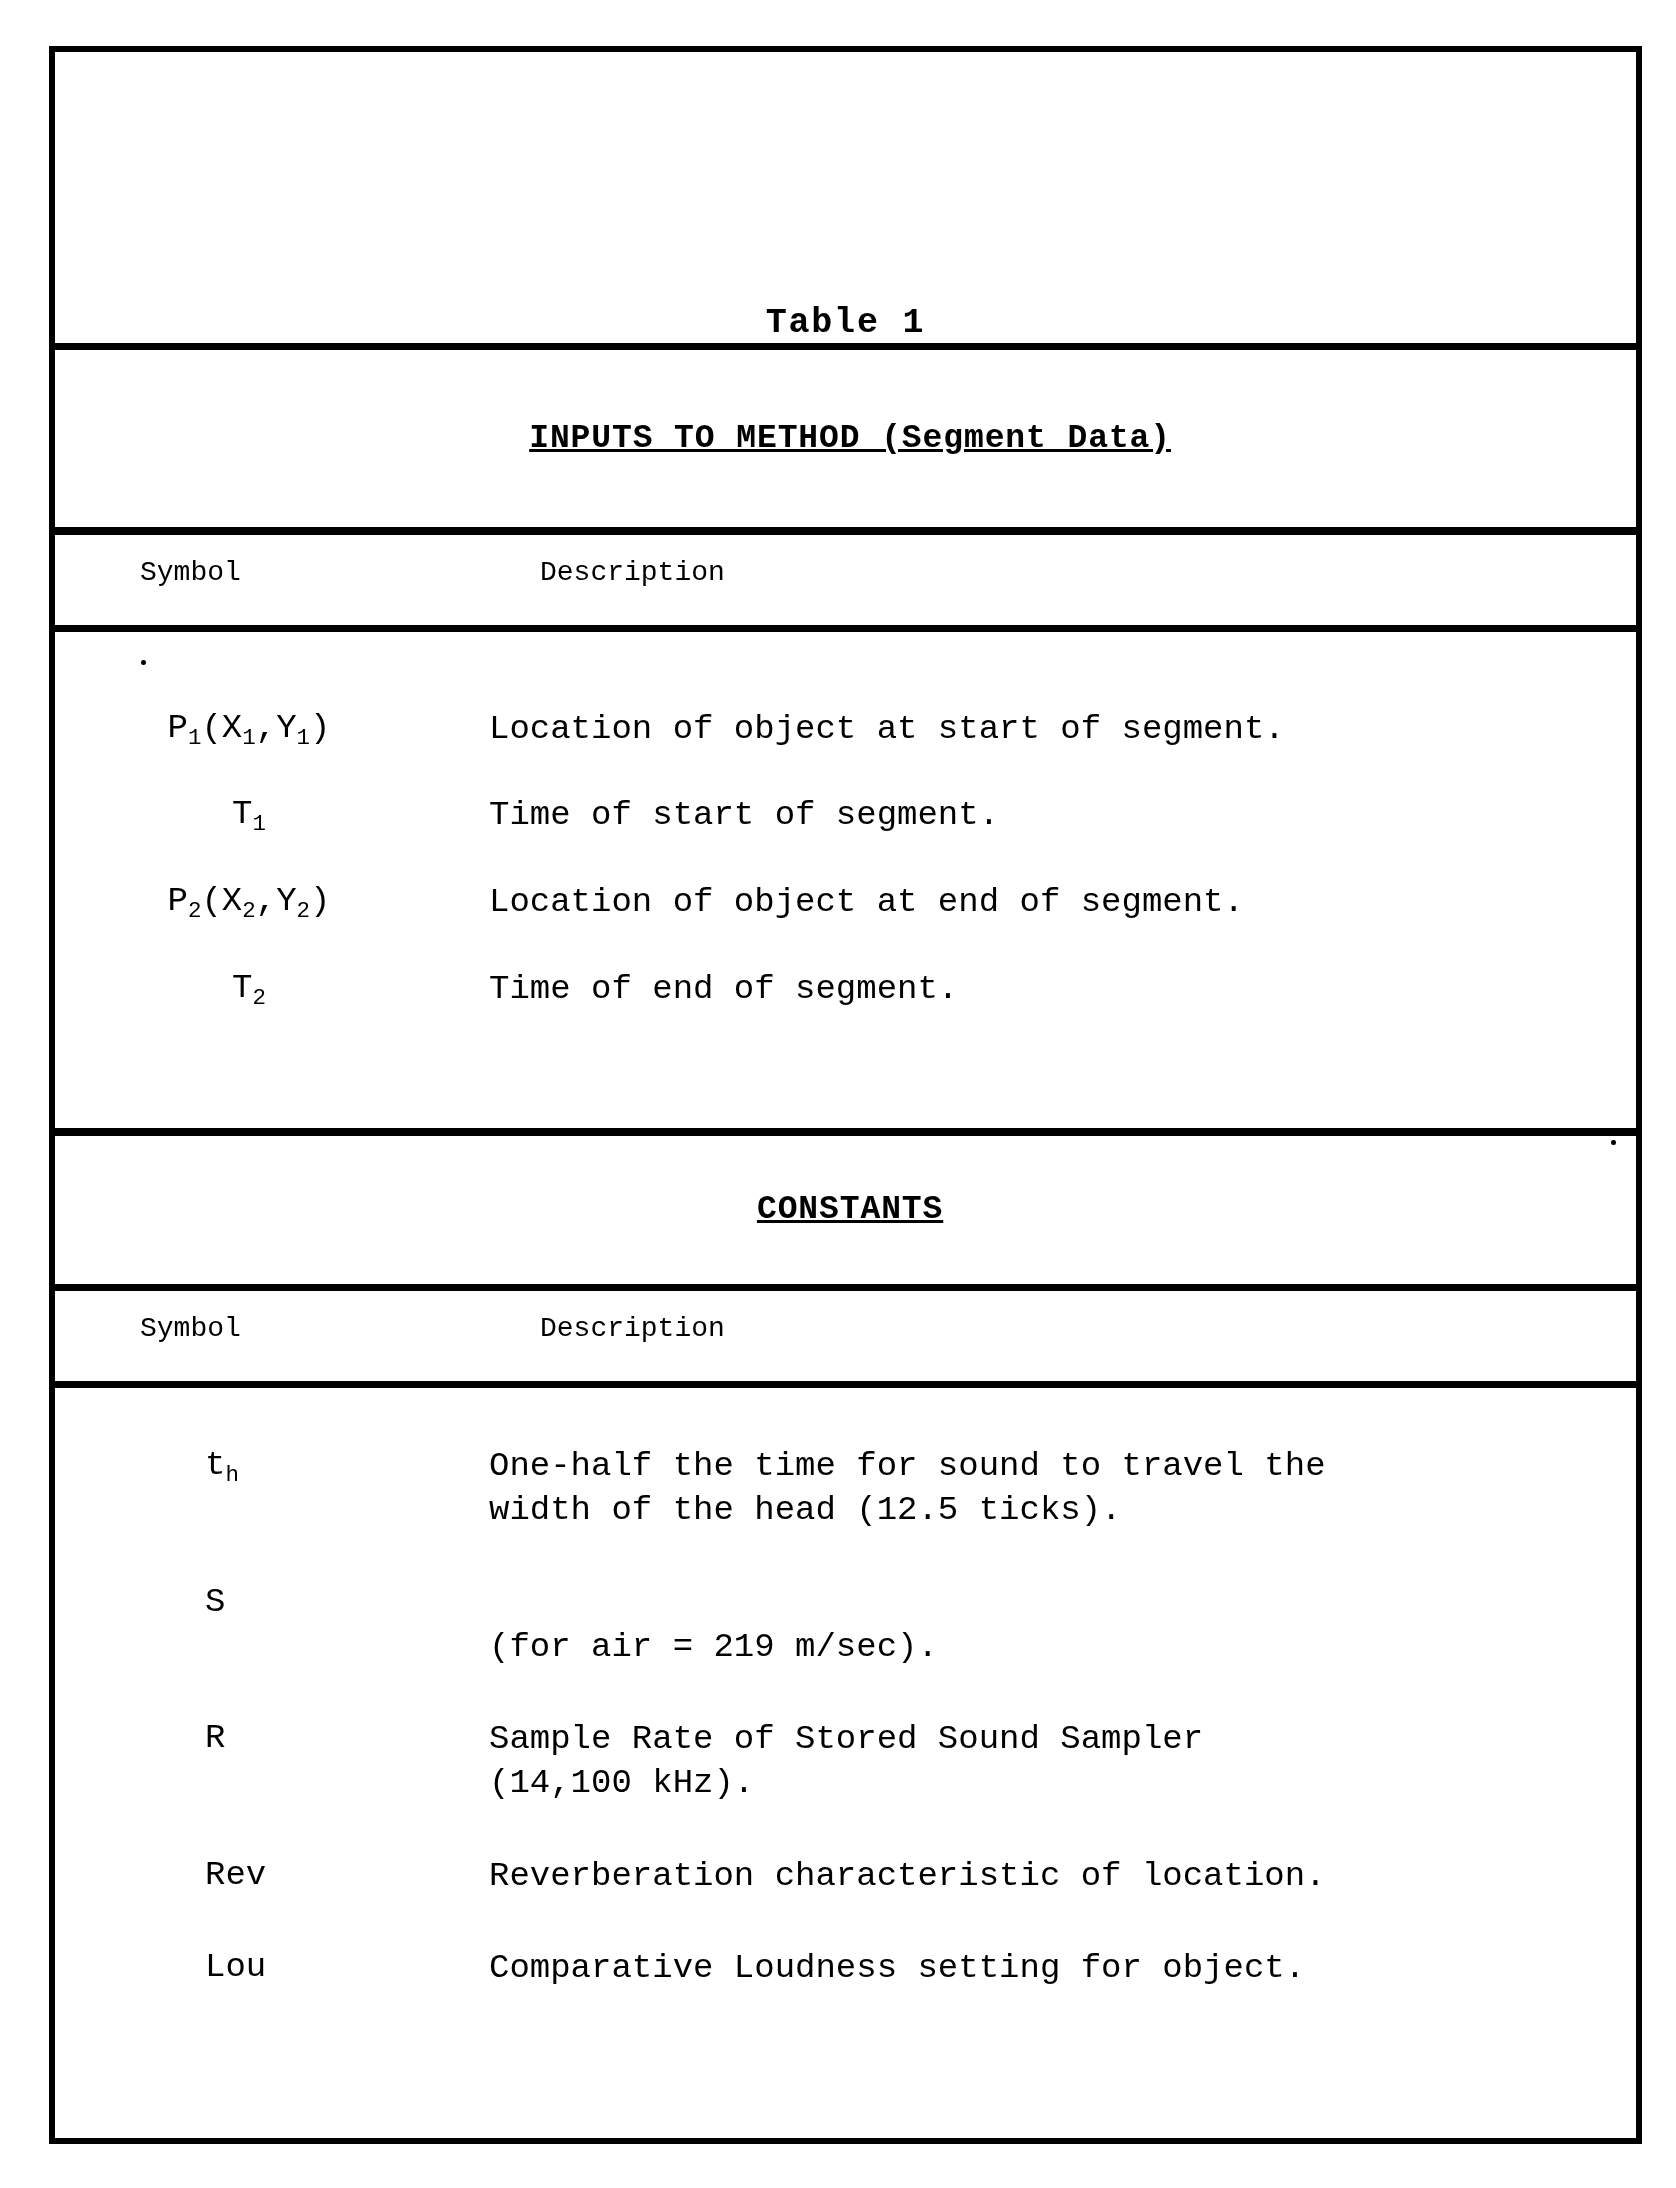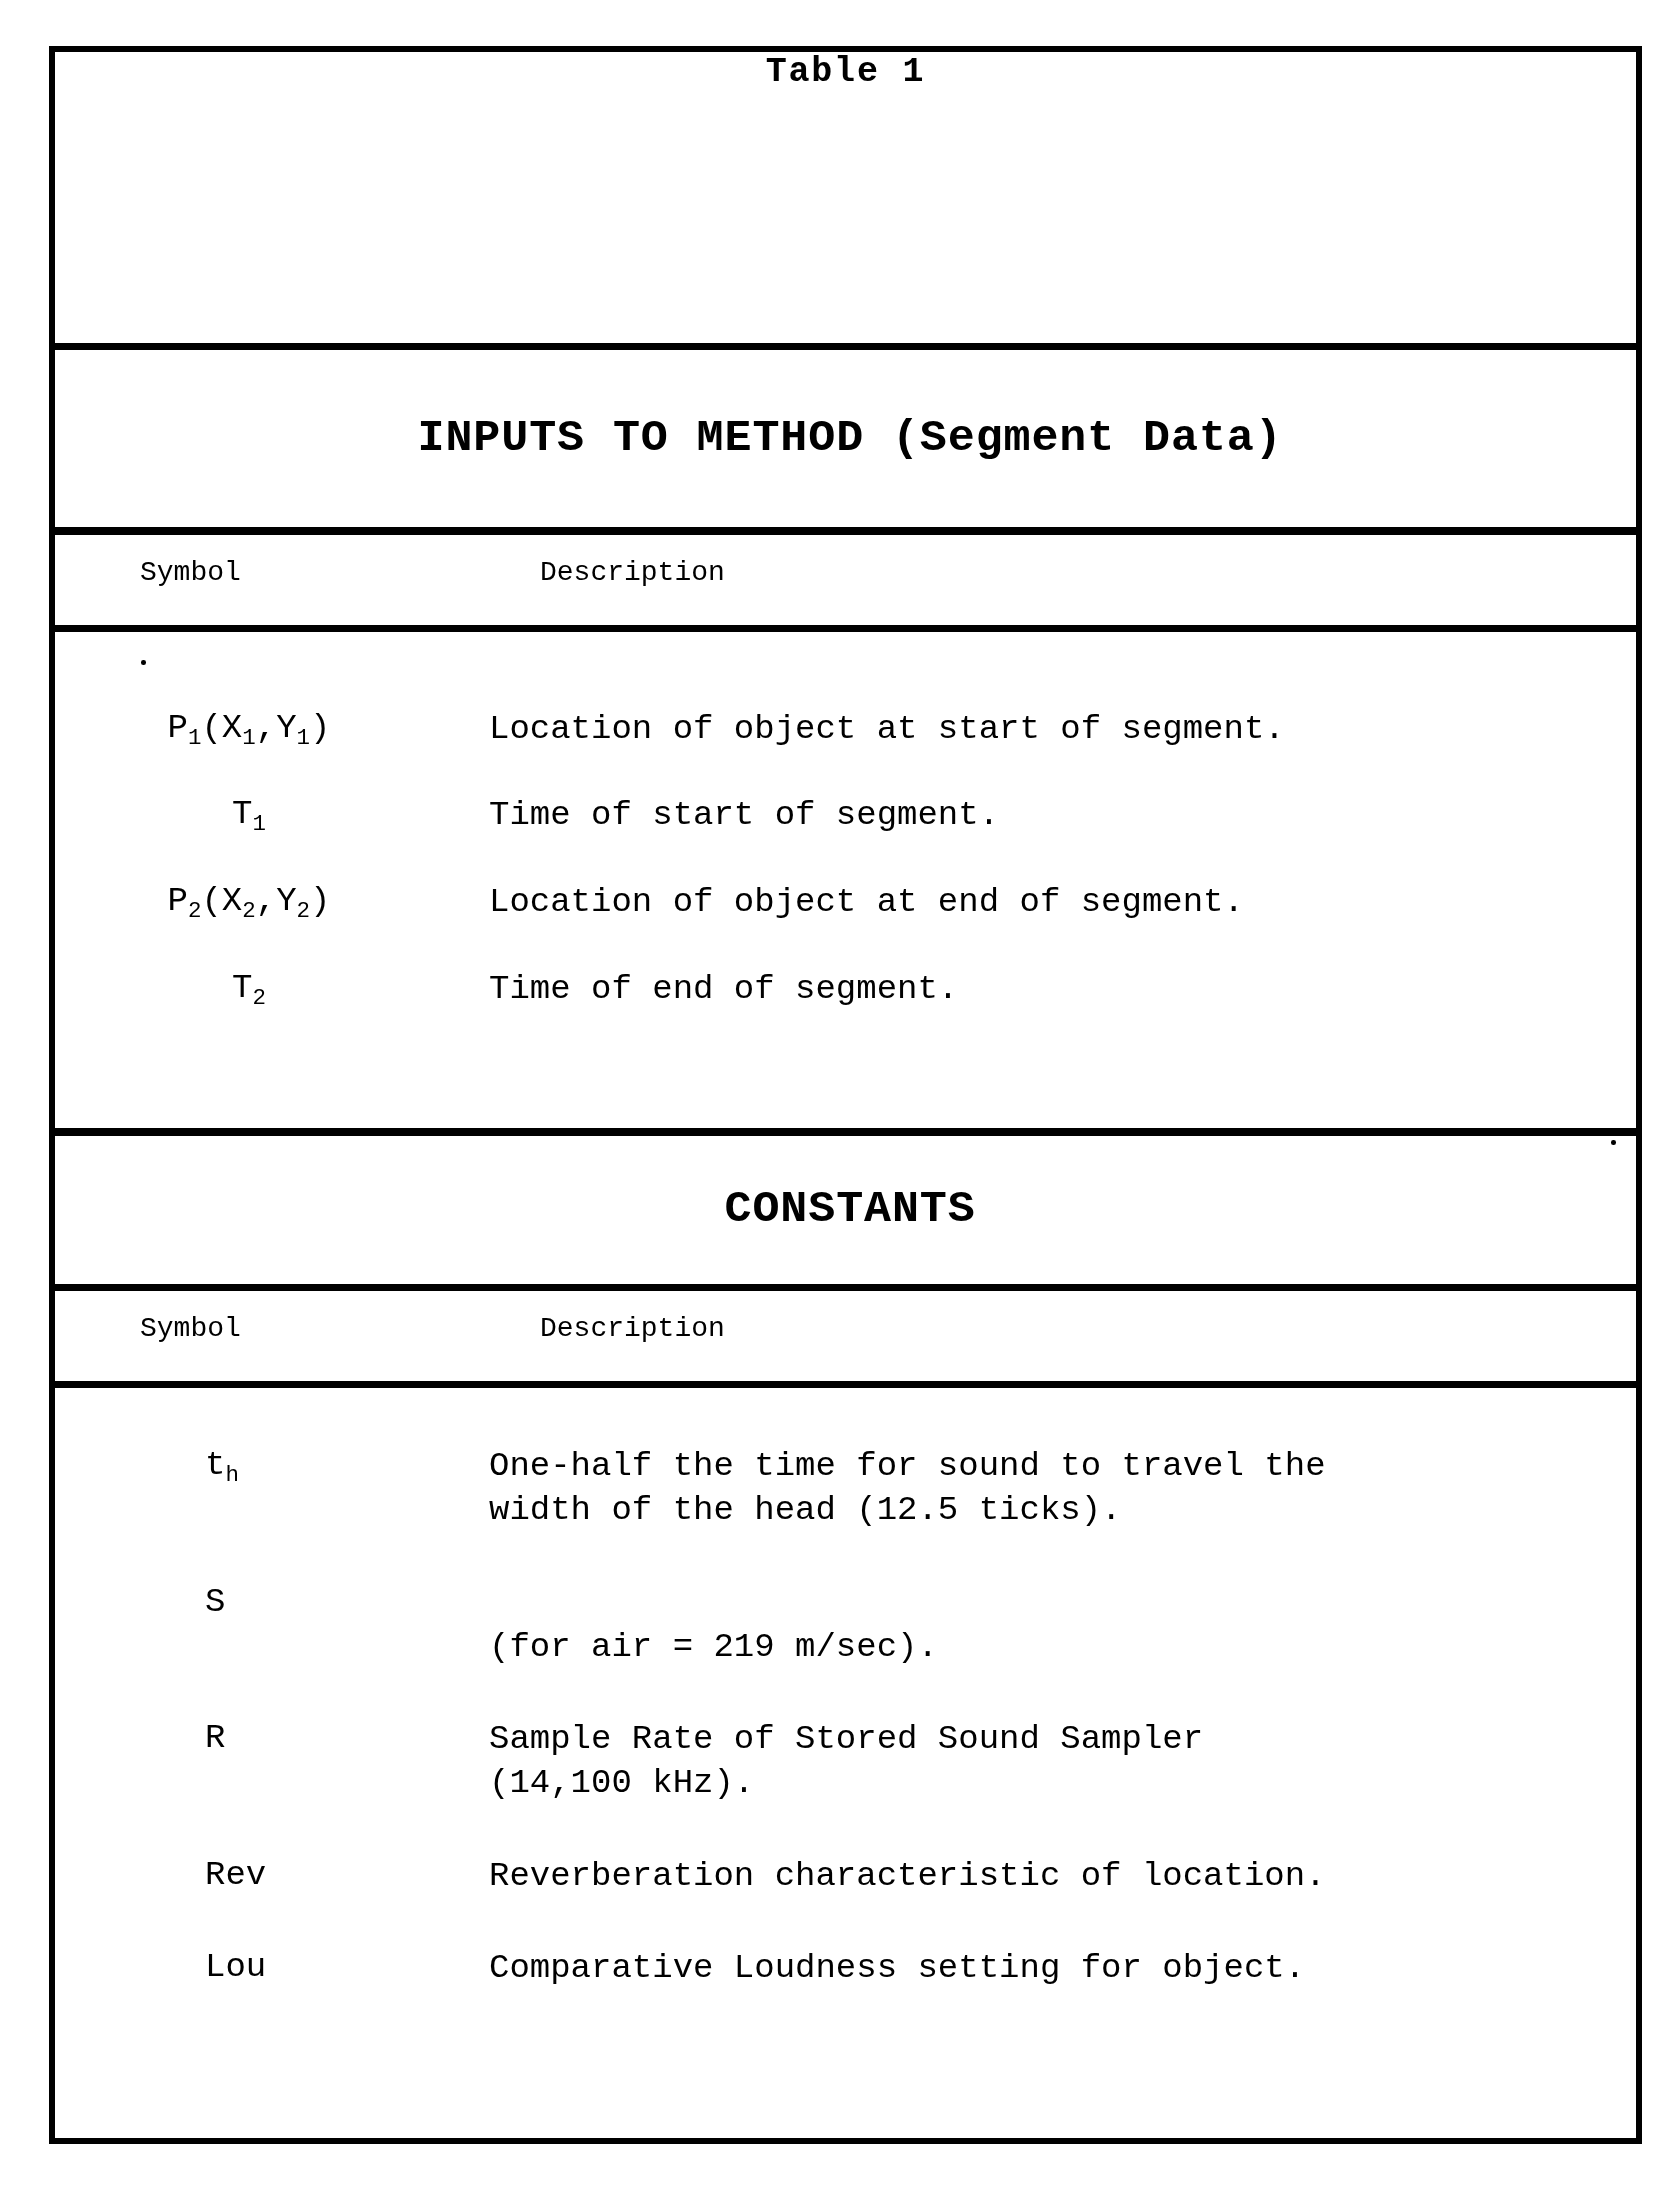--- a/index.html
+++ b/index.html
@@ -38,21 +38,21 @@
   .rule {
     width: 100%;
     height: 7.4px;
     background: #000000;
   }
 
   
   .title-band {
     height: 291px;
     display: flex;
-    align-items: flex-start;
+    align-items: flex-end;
     justify-content: center;
   }
   .doc-title {
     font-weight: bold;
     font-size: 35px;
     letter-spacing: 1.8px;
   }
 
   
   .section-band {
@@ -60,24 +60,25 @@
     display: flex;
     align-items: center;
     justify-content: center;
   }
   .section-band.constants-band {
     height: 148px;
     align-items: center;
   }
   .section-heading {
     font-weight: bold;
-    font-size: 45px;
+    font-size: 33px;
     letter-spacing: 0.9px;
     text-align: center;
     padding-left: 9.2px;
+    text-decoration: underline;
   }
 
   
   .colhead-band {
     height: 90px;
     position: relative;
   }
   .colhead {
     position: absolute;
     font-size: 28px;

